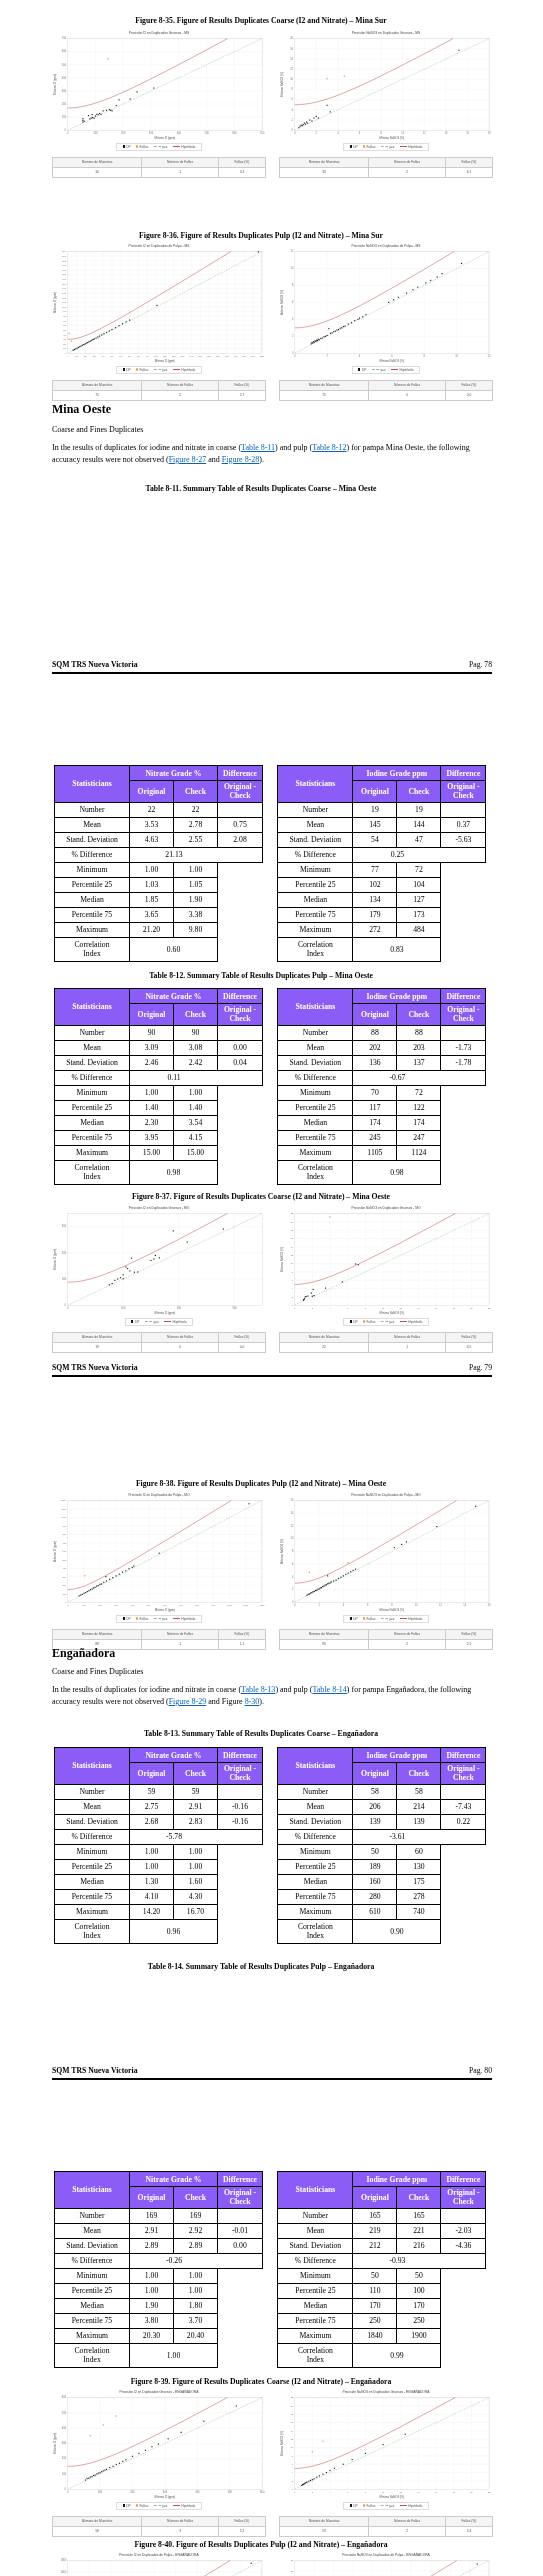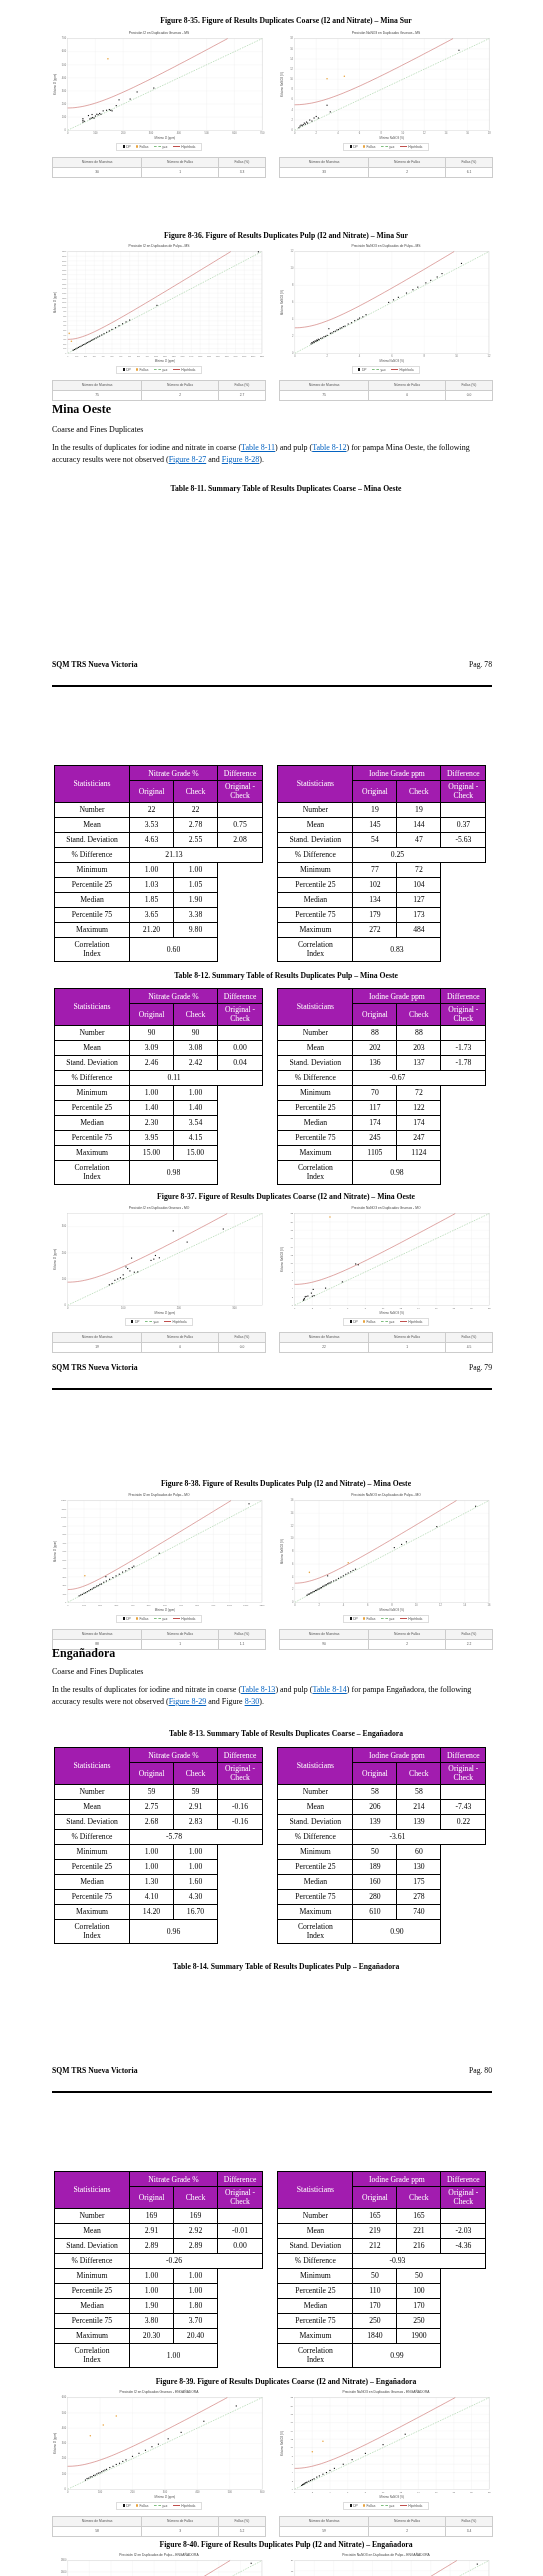--- a/index.html
+++ b/index.html
@@ -1,44 +1,44 @@
 <!DOCTYPE html>
 <html style="font-size:8.2px"><head>
 <meta charset="utf-8">
 <style>
   html,body{margin:0;padding:0;background:#fff}
   body{width:544px;font-family:"Liberation Serif",serif;color:#000}
   .page{position:relative;width:544px;height:703px;background:#fff;overflow:hidden}
-  .caption{position:absolute;left:66px;width:440px;text-align:center;font-weight:bold;font-size:7.7px}
+  .caption{position:absolute;left:41px;width:440px;text-align:center;font-weight:bold;font-size:7.7px}
   .heading{position:absolute;left:52px;width:440px;font-weight:bold;font-size:12px}
   .plain{position:absolute;left:52px;width:440px;font-size:8px}
   .para{position:absolute;left:52px;width:443px;font-size:8px;line-height:1.5;text-align:left}
   a.doclink{color:#0563C1;text-decoration:underline;cursor:pointer}
   .footer{position:absolute;left:52px;width:440px;display:flex;justify-content:space-between;
-          font-size:7.7px;padding-bottom:16px;border-bottom:2.6px double #000}
+          font-size:7.7px;padding-bottom:3px;border-bottom:2.6px double #000}
   .footer .fl{font-weight:bold}
   .figrow{position:absolute;left:52px;width:443px;display:flex;gap:13px}
   .chart{width:214px}
   .ctitle{font-size:3.3px;color:#444;text-align:center;margin-bottom:0.5px;font-family:"Liberation Sans",sans-serif}
   .legend{display:flex;justify-content:center;margin-top:1px}
   .lgbox{display:inline-flex;gap:5.2px;border:0.5px solid #ddd;padding:1px 5.2px;font-size:3.3px;color:#555;
          font-family:"Liberation Sans",sans-serif;align-items:center}
   .litem{display:inline-flex;align-items:center;gap:1.5px}
   .lm-dp{width:2.1px;height:2.1px;background:#151515;display:inline-block}
   .lm-fa{width:2.1px;height:2.1px;border-radius:50%;background:#E8A33D;display:inline-block}
   .lm-yx{width:7.2px;height:0;border-top:0.5px dashed #7FBE7F;display:inline-block}
   .lm-hy{width:7.2px;height:0;border-top:0.5px solid #C0504D;display:inline-block}
   .mini{width:100%;border-collapse:collapse;margin-top:6.2px;font-family:"Liberation Sans",sans-serif;
         font-size:3.3px;color:#555;text-align:center}
   .mini td{border:0.5px solid #ccc;height:6.7px}
   .mini tr.mh td{background:#f4f4f4;height:7.2px}
   .sumrow{position:absolute;left:54px;width:438px;display:flex;gap:14.4px}
   .sumtab{border-collapse:collapse;table-layout:fixed;font-size:7.7px;text-align:center}
   .sumtab td{border:0.8px solid #000;height:14px;padding:0 1px}
-  .sumtab td.hd{background:#a21caf;color:#fff;font-weight:normal}
+  .sumtab td.hd{background:#8b5cf6;color:#fff;font-weight:bold}
   .sumtab tr.h2 td{height:20.6px}
   .sumtab td.pctd{padding-right:45px}
   .sumtab td.ghost{border:none}
   .sumtab tr.cr td{height:23px}
 </style>
 </head>
 <body>
 
 <section class="page">
   <div class="caption" style="top:15.5px">Figure 8-35. Figure of Results Duplicates Coarse (I2 and Nitrate) – Mina Sur</div>

